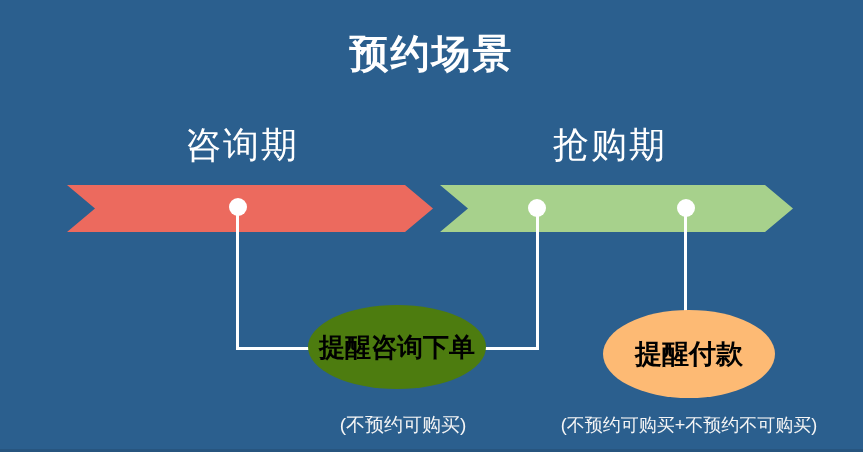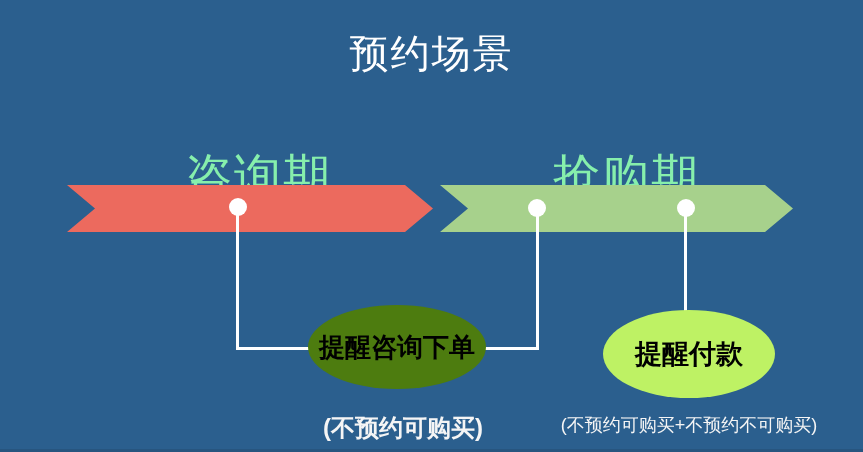--- a/index.html
+++ b/index.html
@@ -6,25 +6,25 @@
   body{font-family:"Liberation Sans","DejaVu Sans",sans-serif;}
   .slide{
     position:relative;
     width:863px;height:452px;
     background:#2B5F8E;
     overflow:hidden;
   }
   .title{
     position:absolute;left:0;top:27px;width:100%;
     text-align:center;
-    color:#FFFFFF;font-size:39px;font-weight:normal;letter-spacing:2px;
+    color:#FFFFFF;font-size:39px;font-weight:bold;letter-spacing:2px;
   }
   .phase-label{
     position:absolute;top:121px;
-    color:#86efac;font-size:47px;font-weight:400;letter-spacing:2px;margin-top:24px;
+    color:#ffffff;font-size:36px;font-weight:400;letter-spacing:2px;
   }
   .phase-label.consult{left:185px;}
   .phase-label.rush{left:553px;font-family:Liberation Serif, serif;}
   .arrow{
     position:absolute;top:185px;height:47px;
     clip-path:polygon(0% 0%, calc(100% - 28px) 0%, 100% 50%, calc(100% - 28px) 100%, 0% 100%, 28px 50%);
   }
   .arrow.red{left:67px;width:366px;background:#EC6A5E;}
   .arrow.green{left:440px;width:353px;background:#A7D18C;}
   .dot{
@@ -39,25 +39,25 @@
   .lineA-h{left:236px;top:347px;width:74px;height:3px;}
   .lineB-v{left:536px;top:208px;width:3px;height:142px;}
   .lineB-h{left:484px;top:347px;width:55px;height:3px;}
   .lineC-v{left:684px;top:208px;width:3px;height:112px;}
   .callout{
     position:absolute;border-radius:50%;
     display:flex;align-items:center;justify-content:center;
     color:#000000;font-weight:bold;
   }
   .callout.red{left:308px;top:305px;width:178px;height:84px;background:#4d7c0f;font-size:26px;}
-  .callout.green{left:603px;top:310px;width:172px;height:88px;background:#bef264;font-size:27px;}
+  .callout.green{left:603px;top:310px;width:172px;height:88px;background:#fdba74;font-size:27px;}
   .caption{
     position:absolute;color:#F5F5F5;font-weight:400;text-align:center;
   }
-  .caption.left{left:300px;top:412px;width:206px;font-size:24px;font-weight:bold;}
+  .caption.left{left:300px;top:412px;width:206px;font-size:19px;}
   .caption.right{left:558px;top:413px;width:262px;font-size:18px;}
   .bottom-edge{
     position:absolute;left:0;bottom:0;width:100%;height:3px;background:#27557F;
   }
 </style>
 </head>
 <body>
 
 <div class="slide">
 

